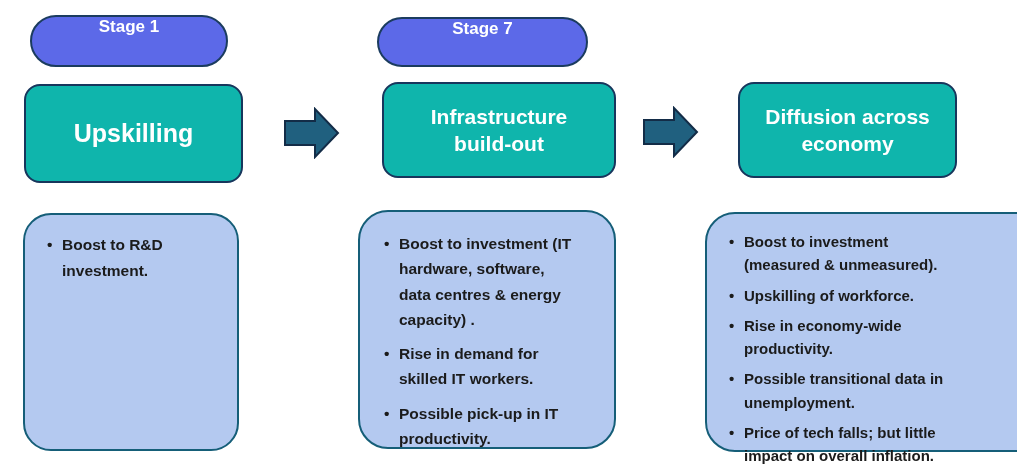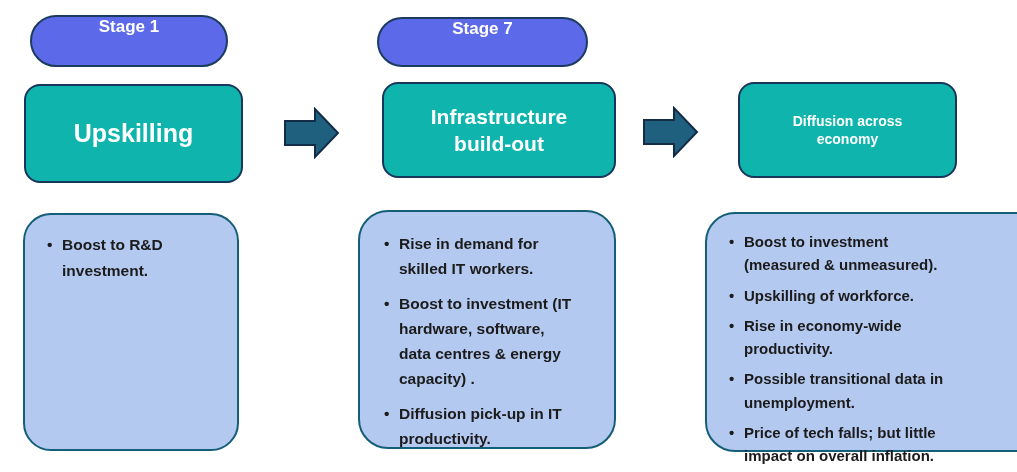--- a/index.html
+++ b/index.html
@@ -32,21 +32,21 @@
     font-weight: 700;
     display: flex;
     align-items: center;
     justify-content: center;
     text-align: center;
     white-space: pre-line;
     line-height: 1.3;
   }
   #title-1 { left: 24px;  top: 84px; width: 219px; height: 99px; font-size: 25px; }
   #title-2 { left: 382px; top: 82px; width: 234px; height: 96px; font-size: 21px; }
-  #title-3 { left: 738px; top: 82px; width: 219px; height: 96px; font-size: 14px; }
+  #title-3 { left: 738px; top: 82px; width: 219px; height: 96px; font-size: 21px; }
 
   #pill-1 { left: 30px;  top: 15px; width: 198px; height: 52px; }
   #pill-2 { left: 377px; top: 17px; width: 211px; height: 50px; }
   #pill-3 { left: 740px; top: 17px; width: 212px; height: 49px; }
 
   .panel {
     position: absolute;
     background: var(--panel-fill, #B4C9F0);
     border: 2px solid var(--panel-border, #155E78);
     border-radius: 30px;
@@ -109,27 +109,27 @@
 
   <div class="pill" id="pill-2">
     <span>Stage 7</span>
   </div>
   <div class="titlebox" id="title-2">
     <span>Infrastructure
 build-out</span>
   </div>
   <div class="panel" id="panel-2">
     <ul>
-      <li>Rise in demand for
-skilled IT workers.</li>
       <li>Boost to investment (IT
 hardware, software,
 data centres &amp; energy
 capacity) .</li>
-      <li>Diffusion pick-up in IT
+      <li>Rise in demand for
+skilled IT workers.</li>
+      <li>Possible pick-up in IT
 productivity.</li>
     </ul>
   </div>
 
   <svg class="arrow" id="arrow-2" viewBox="0 0 56 52" aria-hidden="true">
     <polygon points="1,14 31,14 31,2 54,26 31,50 31,38 1,38" style="fill:var(--arrow-fill, #20607F); stroke:var(--arrow-border, #132C47); stroke-width:2; stroke-linejoin:miter;"></polygon>
   </svg>
 
   <div class="titlebox" id="title-3">
     <span>Diffusion across

